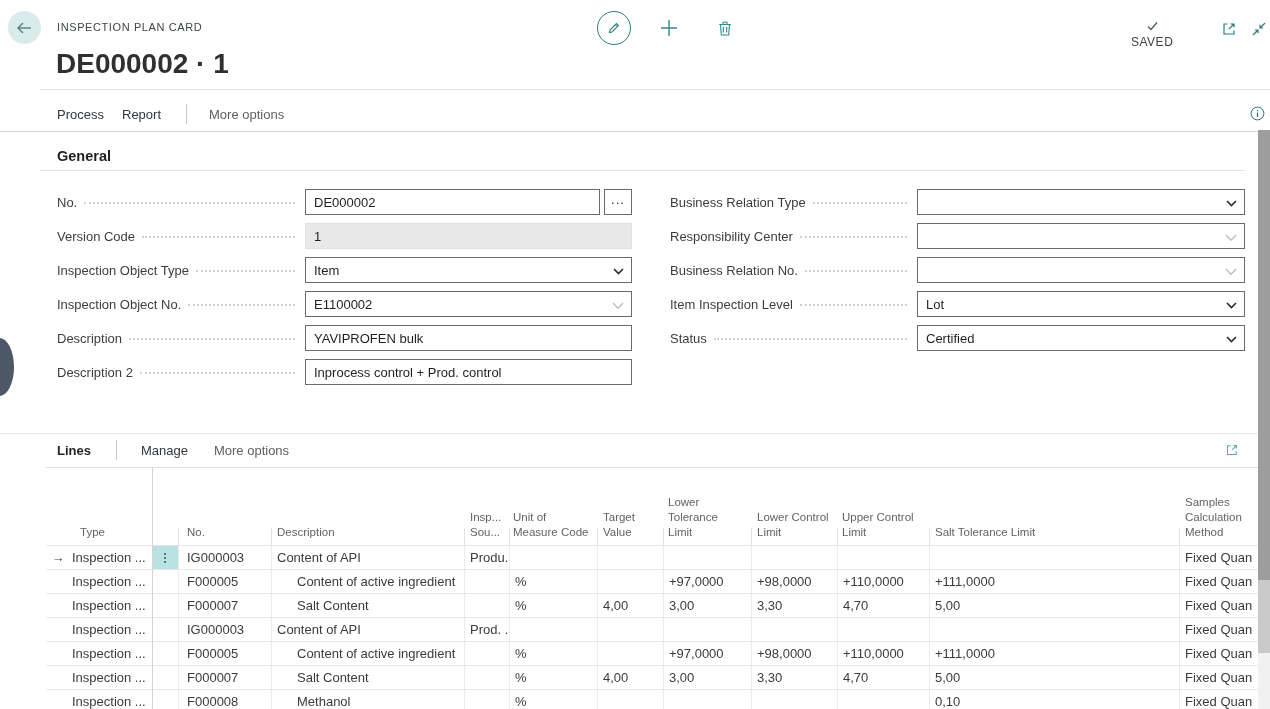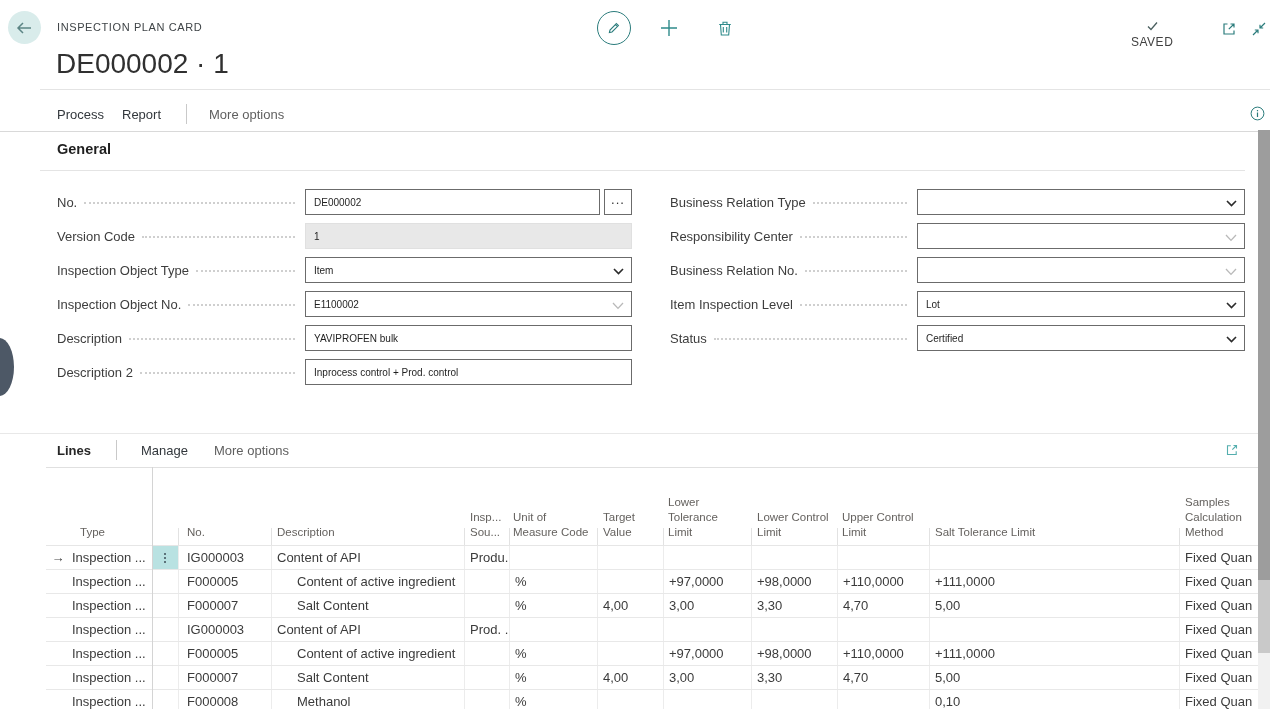--- a/index.html
+++ b/index.html
@@ -5,39 +5,39 @@
   html,body{margin:0;padding:0;background:#fff;}
   *{box-sizing:border-box;}
   #app{position:relative;width:1270px;height:709px;background:#fff;overflow:hidden;
        font-family:"Liberation Sans",sans-serif;color:#333;}
   .abs{position:absolute;}
   .hline{position:absolute;height:1px;background:#e4e4e4;}
   
   #back-btn{left:8px;top:11px;width:33px;height:33px;border-radius:50%;background:#d9eceb;
     display:flex;align-items:center;justify-content:center;cursor:pointer;}
   #page-label{left:57px;top:21px;font-size:11px;letter-spacing:.6px;color:#3f4447;}
-  #title{left:56px;top:48px;font-size:28px;font-weight:400;color:#303030;}
+  #title{left:56px;top:48px;font-size:28px;font-weight:700;color:#303030;}
   .topicon{display:flex;align-items:center;justify-content:center;cursor:pointer;}
   #edit-circle{left:597px;top:11px;width:34px;height:34px;border:1px solid #2b7c7c;border-radius:50%;}
   #saved{left:1131px;top:20px;display:flex;align-items:center;gap:3px;font-size:12px;
     color:#414141;letter-spacing:.5px;flex-direction:column;}
   
   .menu-item{font-size:13px;color:#32373c;cursor:pointer;}
   .menu-muted{color:#5f5f5f;}
   .vdiv{position:absolute;width:1px;background:#c9c9c9;}
   
-  #general-title{left:57px;top:141px;font-size:14.5px;font-weight:bold;color:#1f1f1f;}
+  #general-title{left:57px;top:148px;font-size:14.5px;font-weight:bold;color:#1f1f1f;}
   .fcol{position:absolute;width:575px;}
   .frow{display:flex;align-items:center;height:26px;margin-bottom:8px;}
   .flabel{font-size:13px;color:#3d3d3d;white-space:nowrap;flex:none;}
   .leader{flex:1;height:0;border-bottom:2px dotted #cfcfcf;margin:0 10px 0 7px;align-self:center;position:relative;top:1px;}
   .cwrap{flex:none;width:327px;display:flex;}
   .fcol.right .cwrap{width:328px;}
   .ctrl{position:relative;flex:1;height:26px;border:1px solid #6b6b6b;background:#fff;
-    font-size:10px;color:#1f1f1f;display:flex;align-items:center;padding:0 22px 0 8px;cursor:text;}
+    font-size:13px;color:#1f1f1f;display:flex;align-items:center;padding:0 22px 0 8px;cursor:text;}
   .ctrl input{border:none;outline:none;width:100%;font:inherit;color:inherit;background:transparent;padding:0;}
   .ctrl.plain{padding-right:8px;}
   .ctrl.readonly{background:#e8e8e8;border-color:#e0e0e0;cursor:default;}
   .chev{position:absolute;right:7px;top:10px;}
   .calic{position:absolute;right:6px;top:5px;}
   .assist{flex:none;width:28px;height:26px;margin-left:4px;border:1px solid #6b6b6b;
     display:flex;align-items:center;justify-content:center;font-size:13px;letter-spacing:1px;
     color:#333;cursor:pointer;padding-bottom:6px;}
   
   #side-handle{left:-15px;top:338px;width:29px;height:58px;border-radius:50%;background:#4d5866;cursor:pointer;}

